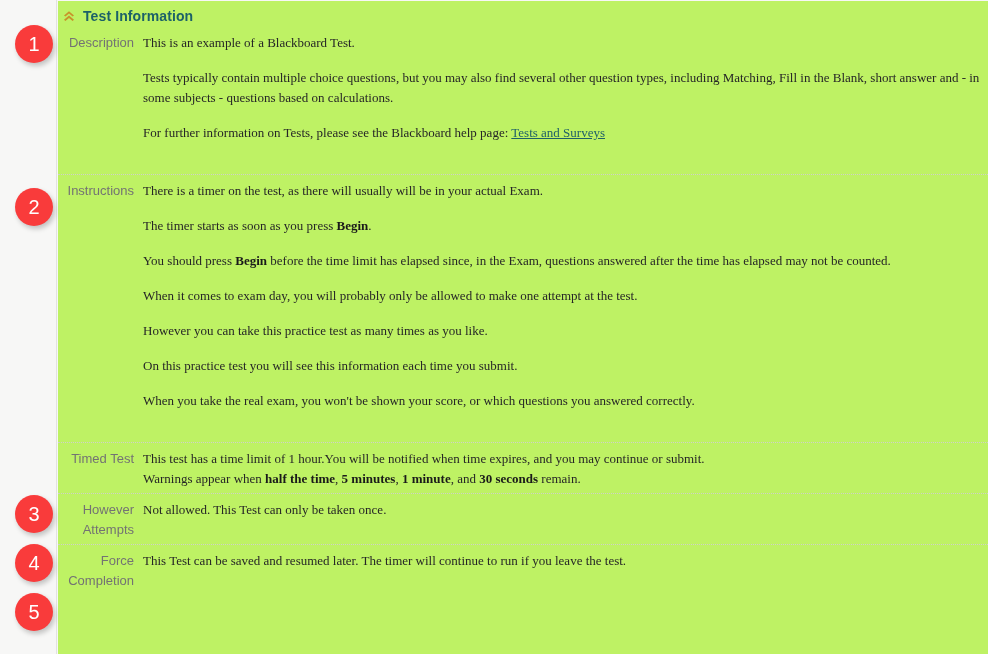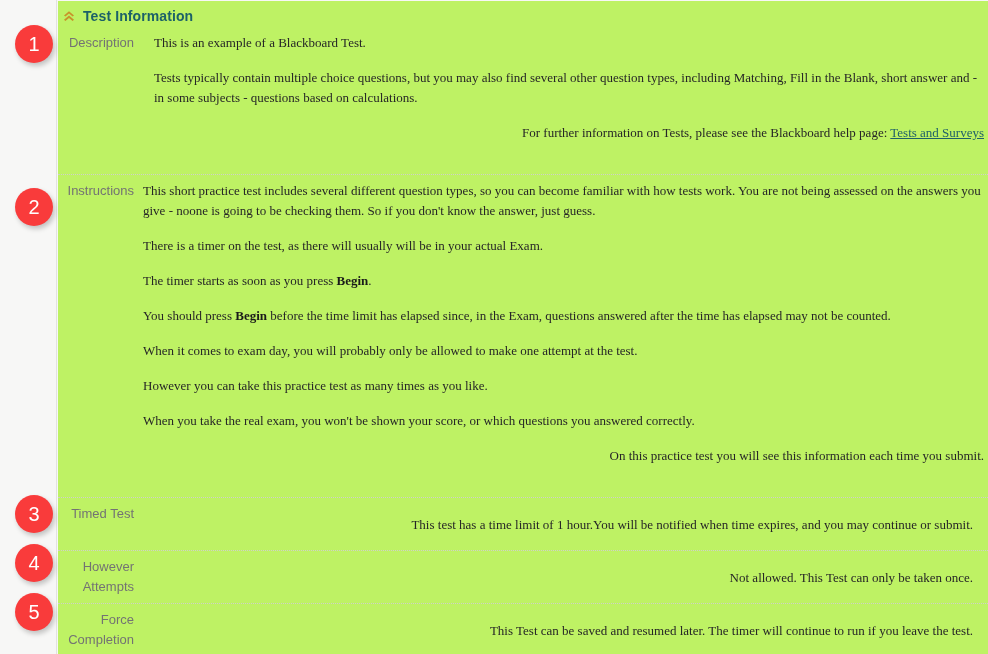--- a/index.html
+++ b/index.html
@@ -111,36 +111,35 @@
     line-height: 20px;
     padding: 2px 4px 4px 1px;
     box-sizing: border-box;
     font-family: Liberation Serif, serif;
   }
   .row-value p {
     margin: 0 0 15px 0;
   }
   .row-value p:last-child {
     margin-bottom: 0;
-    text-align: right;
   }
   .row-value.tight p {
-    margin: 11px;
+    margin: 0;
   }
   .row-value a {
     color: #1f6068;
     text-decoration: underline;
   }
   .row-value b {
     font-weight: bold;
     color: #1a1a1a;
   }
 
   
-  #row-description { margin-top: 1px; gap: 11px; }
+  #row-description { margin-top: 1px; }
   #row-instructions { margin-top: 27px; padding-top: 4px; }
   #row-timed       { margin-top: 27px; padding-top: 4px; }
   #row-multiple    { padding-top: 4px; }
   #row-force       { padding-top: 4px; }
 </style>
 </head>
 <body>
 
 <div id="page">
 
@@ -167,35 +166,35 @@
       <div class="row-value">
         <p>This is an example of a Blackboard Test.</p>
         <p>Tests typically contain multiple choice questions, but you may also find several other question types, including Matching, Fill in the Blank, short answer and - in some subjects - questions based on calculations.</p>
         <p><span>For further information on Tests, please see the Blackboard help page: </span><a href="#">Tests and Surveys</a></p>
       </div>
     </div>
 
     <div class="row sep-top" id="row-instructions">
       <div class="row-label">Instructions</div>
       <div class="row-value">
-        <p>This short practice test includes several different question types, so you can become familiar with how tests work. You are not being assessed on the answers you give - noone is going to be checking them. So if you don't know the answer, just guess.</p>
         <p>There is a timer on the test, as there will usually will be in your actual Exam.</p>
         <p><span>The timer starts as soon as you press </span><b>Begin</b><span>.</span></p>
         <p><span>You should press </span><b>Begin</b><span> before the time limit has elapsed since, in the Exam, questions answered after the time has elapsed may not be counted.</span></p>
         <p>When it comes to exam day, you will probably only be allowed to make one attempt at the test.</p>
         <p>However you can take this practice test as many times as you like.</p>
+        <p>On this practice test you will see this information each time you submit.</p>
         <p>When you take the real exam, you won't be shown your score, or which questions you answered correctly.</p>
-        <p>On this practice test you will see this information each time you submit.</p>
       </div>
     </div>
 
     <div class="row sep-top" id="row-timed">
       <div class="row-label">Timed Test</div>
       <div class="row-value tight">
         <p>This test has a time limit of 1 hour.You will be notified when time expires, and you may continue or submit.</p>
+        <p><span>Warnings appear when </span><b>half the time</b><span>, </span><b>5 minutes</b><span>, </span><b>1 minute</b><span>, and </span><b>30 seconds</b><span> remain.</span></p>
       </div>
     </div>
 
     <div class="row sep-top" id="row-multiple">
       <div class="row-label">However Attempts</div>
       <div class="row-value tight">
         <p>Not allowed. This Test can only be taken once.</p>
       </div>
     </div>
 

